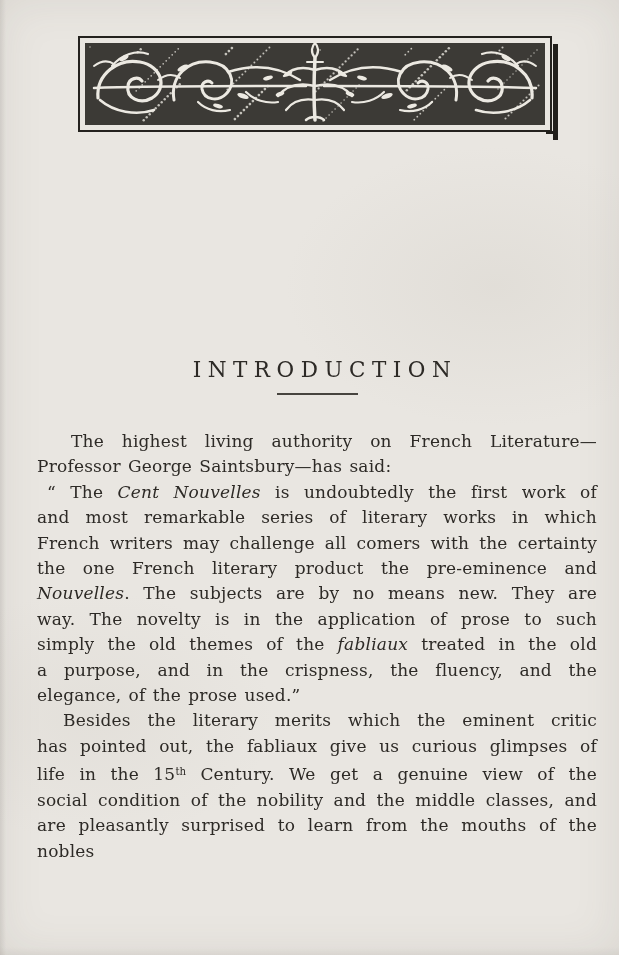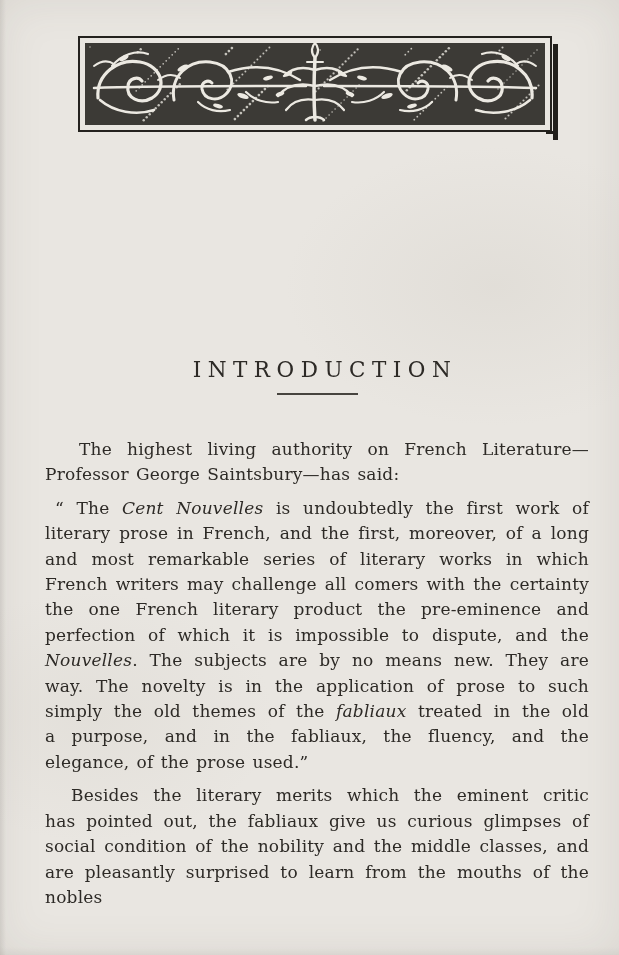--- a/index.html
+++ b/index.html
@@ -36,21 +36,21 @@
   }
   .rule {
     position: absolute; left: 277px; top: 393px; width: 81px; height: 2px;
     background: #47443f;
   }
   .body {
     position: absolute; left: 37px; top: 429px; width: 560px;
     font-size: 17px; line-height: 25.4px;
     letter-spacing: 0.2px; word-spacing: 1.6px;
   }
-  .para { margin: 8px; }
+  .para { margin: 0; }
   .line { text-align: justify; text-align-last: justify; white-space: normal; }
   .line.unstretched { text-align-last: left; }
   .para:nth-child(1) .line:first-child { text-indent: 34px; }
   .para:nth-child(2) .line:first-child { text-indent: 10px; }
   .para:nth-child(3) .line:first-child { text-indent: 26px; }
   .line i { }
   .line sup { font-size: 0.6em; vertical-align: 0.5em; letter-spacing: 0; }
 </style>
 </head>
 <body>
@@ -256,32 +256,31 @@
   <h1 class="title">INTRODUCTION</h1>
   <div class="rule"></div>
 
   <div class="body" id="body-text">
       <div class="para">
         <div class="line"><span>The highest living authority on French Literature—</span></div>
         <div class="line unstretched"><span>Professor George Saintsbury—has said:</span></div>
       </div>
       <div class="para">
         <div class="line"><span>“ The </span><i>Cent Nouvelles</i><span> is undoubtedly the first work of</span></div>
-        <div class="line"><span>literary prose in French, and the first, moreover, of a long</span></div>
         <div class="line"><span>and most remarkable series of literary works in which</span></div>
         <div class="line"><span>French writers may challenge all comers with the certainty</span></div>
         <div class="line"><span>the one French literary product the pre-eminence and</span></div>
-        <div class="line"><span>perfection of which it is impossible to dispute, and the</span></div>
         <div class="line"><i>Nouvelles</i><span>.  The subjects are by no means new.  They are</span></div>
         <div class="line"><span>way.  The novelty is in the application of prose to such</span></div>
         <div class="line"><span>simply the old themes of the </span><i>fabliaux</i><span> treated in the old</span></div>
-        <div class="line"><span>a purpose, and in the fabliaux, the fluency, and the</span></div>
+        <div class="line"><span>a purpose, and in the crispness, the fluency, and the</span></div>
         <div class="line unstretched"><span>elegance, of the prose used.”</span></div>
       </div>
       <div class="para">
         <div class="line"><span>Besides the literary merits which the eminent critic</span></div>
         <div class="line"><span>has pointed out, the fabliaux give us curious glimpses of</span></div>
+        <div class="line"><span>life in the 15</span><sup>th</sup><span> Century.  We get a genuine view of the</span></div>
         <div class="line"><span>social condition of the nobility and the middle classes, and</span></div>
         <div class="line"><span>are pleasantly surprised to learn from the mouths of the nobles</span></div>
       </div>
     </div>
 
 </div>
 
 </body></html>

